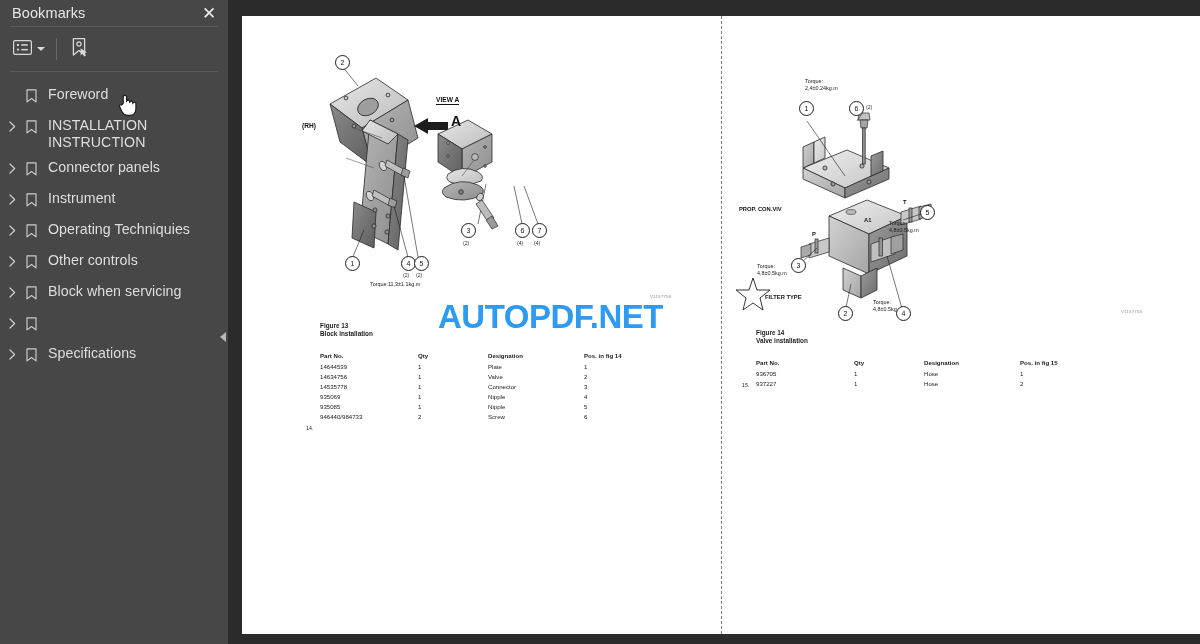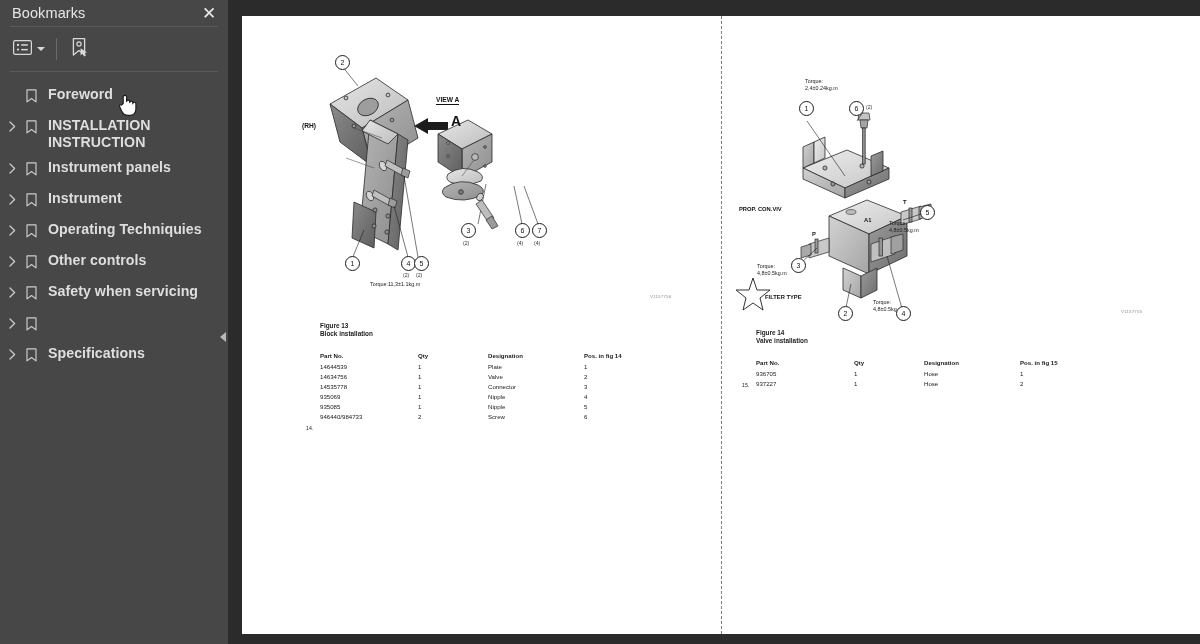--- a/index.html
+++ b/index.html
@@ -69,21 +69,20 @@
   }
   .caret-dn {
     width: 0; height: 0;
     border-left: 4px solid transparent;
     border-right: 4px solid transparent;
     border-top: 4.5px solid #d8d8d8;
     margin-left: 5px;
   }
   .sb-list {
     padding-top: 10px;
-    font-weight: bold;
   }
   .sb-item {
     display: flex;
     align-items: flex-start;
     min-height: 31px;
     padding: 4px 10px 4px 4px;
     cursor: pointer;
   }
   .sb-chev {
     width: 16px;
@@ -355,21 +354,21 @@
         <div class="sb-chev">
           <svg width="7" height="11" viewBox="0 0 7 11">
               <path d="M1 1 L5.6 5.5 L1 10" fill="none" stroke="#cdcdcd" stroke-width="1.25" stroke-linecap="round" stroke-linejoin="round"></path>
             </svg>
         </div>
         <div class="sb-bmk">
           <svg width="11" height="14" viewBox="0 0 11 14">
               <path d="M1 .9h9v12l-4.5-3.4L1 12.9z" fill="none" stroke="#cdcdcd" stroke-width="1.15" stroke-linejoin="round"></path>
             </svg>
         </div>
-        <div class="sb-label">Instrument panels</div>
+        <div class="sb-label">Connector panels</div>
       </div>
 
       <div class="sb-item">
         <div class="sb-chev">
           <svg width="7" height="11" viewBox="0 0 7 11">
               <path d="M1 1 L5.6 5.5 L1 10" fill="none" stroke="#cdcdcd" stroke-width="1.25" stroke-linecap="round" stroke-linejoin="round"></path>
             </svg>
         </div>
         <div class="sb-bmk">
           <svg width="11" height="14" viewBox="0 0 11 14">
@@ -413,21 +412,21 @@
         <div class="sb-chev">
           <svg width="7" height="11" viewBox="0 0 7 11">
               <path d="M1 1 L5.6 5.5 L1 10" fill="none" stroke="#cdcdcd" stroke-width="1.25" stroke-linecap="round" stroke-linejoin="round"></path>
             </svg>
         </div>
         <div class="sb-bmk">
           <svg width="11" height="14" viewBox="0 0 11 14">
               <path d="M1 .9h9v12l-4.5-3.4L1 12.9z" fill="none" stroke="#cdcdcd" stroke-width="1.15" stroke-linejoin="round"></path>
             </svg>
         </div>
-        <div class="sb-label">Safety when servicing</div>
+        <div class="sb-label">Block when servicing</div>
       </div>
 
       <div class="sb-item">
         <div class="sb-chev">
           <svg width="7" height="11" viewBox="0 0 7 11">
               <path d="M1 1 L5.6 5.5 L1 10" fill="none" stroke="#cdcdcd" stroke-width="1.25" stroke-linecap="round" stroke-linejoin="round"></path>
             </svg>
         </div>
         <div class="sb-bmk">
           <svg width="11" height="14" viewBox="0 0 11 14">
@@ -647,20 +646,21 @@
               <tr>
                 <td>946440/984733</td>
                 <td>2</td>
                 <td>Screw</td>
                 <td>6</td>
               </tr>
             </tbody>
           </table>
         </div>
 
+        <div class="watermark">AUTOPDF.NET</div>
       </div>
 
       <div class="page">
 
         <svg class="art" width="479" height="320" viewBox="0 0 479 320">
           <defs>
             <linearGradient id="rgLight" x1="0" y1="0" x2="1" y2="1">
               <stop offset="0" stop-color="#ededed"></stop>
                 <stop offset="1" stop-color="#c6c6c6"></stop>
             </linearGradient>

